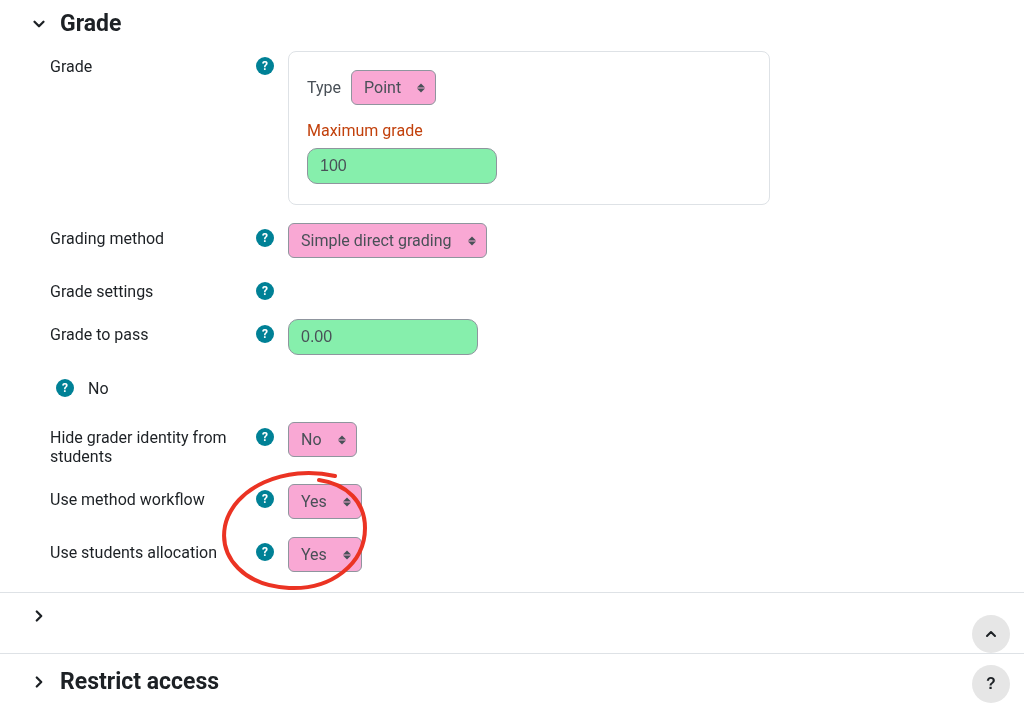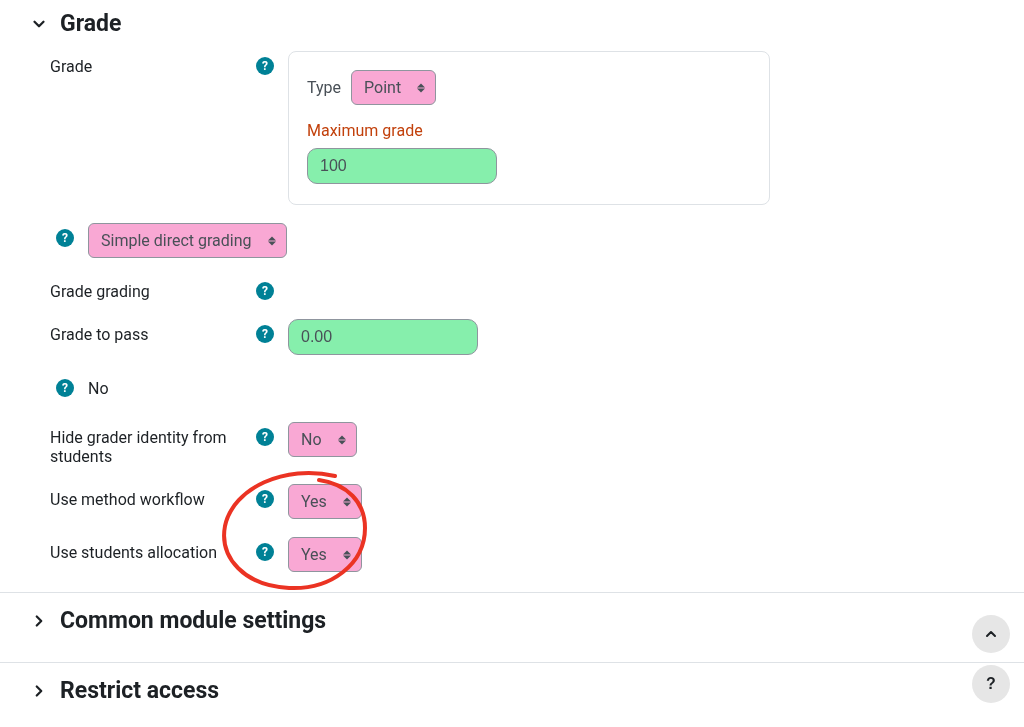--- a/index.html
+++ b/index.html
@@ -215,37 +215,40 @@
         </div>
         <div>
           <span class="stacked-label">Maximum grade</span>
           <input class="text-input w-190" value="100" style="">
         </div>
       </div>
     </div>
   </div>
 
   <div class="form-row">
+    <div class="form-label-col">
+      <span class="lbl">Grading method</span>
+    </div>
     <div class="help-col">
       <span class="help-icon">?</span>
     </div>
     <div class="field-col">
       <div class="select" style="min-width:180px;">
         <span>Simple direct grading</span>
         <span class="caret">
             <span class="tri up"></span>
             <span class="tri down"></span>
           </span>
       </div>
     </div>
   </div>
 
   <div class="form-row">
     <div class="form-label-col">
-      <span class="lbl">Grade grading</span>
+      <span class="lbl">Grade settings</span>
     </div>
     <div class="help-col">
       <span class="help-icon">?</span>
     </div>
   </div>
 
   <div class="form-row">
     <div class="form-label-col">
       <span class="lbl">Grade to pass</span>
     </div>
@@ -330,21 +333,20 @@
     </svg>
   </div>
 
   <div class="section-divider">
     <div class="collapsed-header">
       <span class="chevron">
         <svg width="18" height="18" viewBox="0 0 24 24" fill="none" stroke="#1d2125" stroke-width="3" stroke-linecap="round" stroke-linejoin="round">
             <polyline points="9 6 15 12 9 18"></polyline>
           </svg>
       </span>
-      <h2>Common module settings</h2>
     </div>
   </div>
 
   <div class="section-divider">
     <div class="collapsed-header">
       <span class="chevron">
         <svg width="18" height="18" viewBox="0 0 24 24" fill="none" stroke="#1d2125" stroke-width="3" stroke-linecap="round" stroke-linejoin="round">
             <polyline points="9 6 15 12 9 18"></polyline>
           </svg>
       </span>

